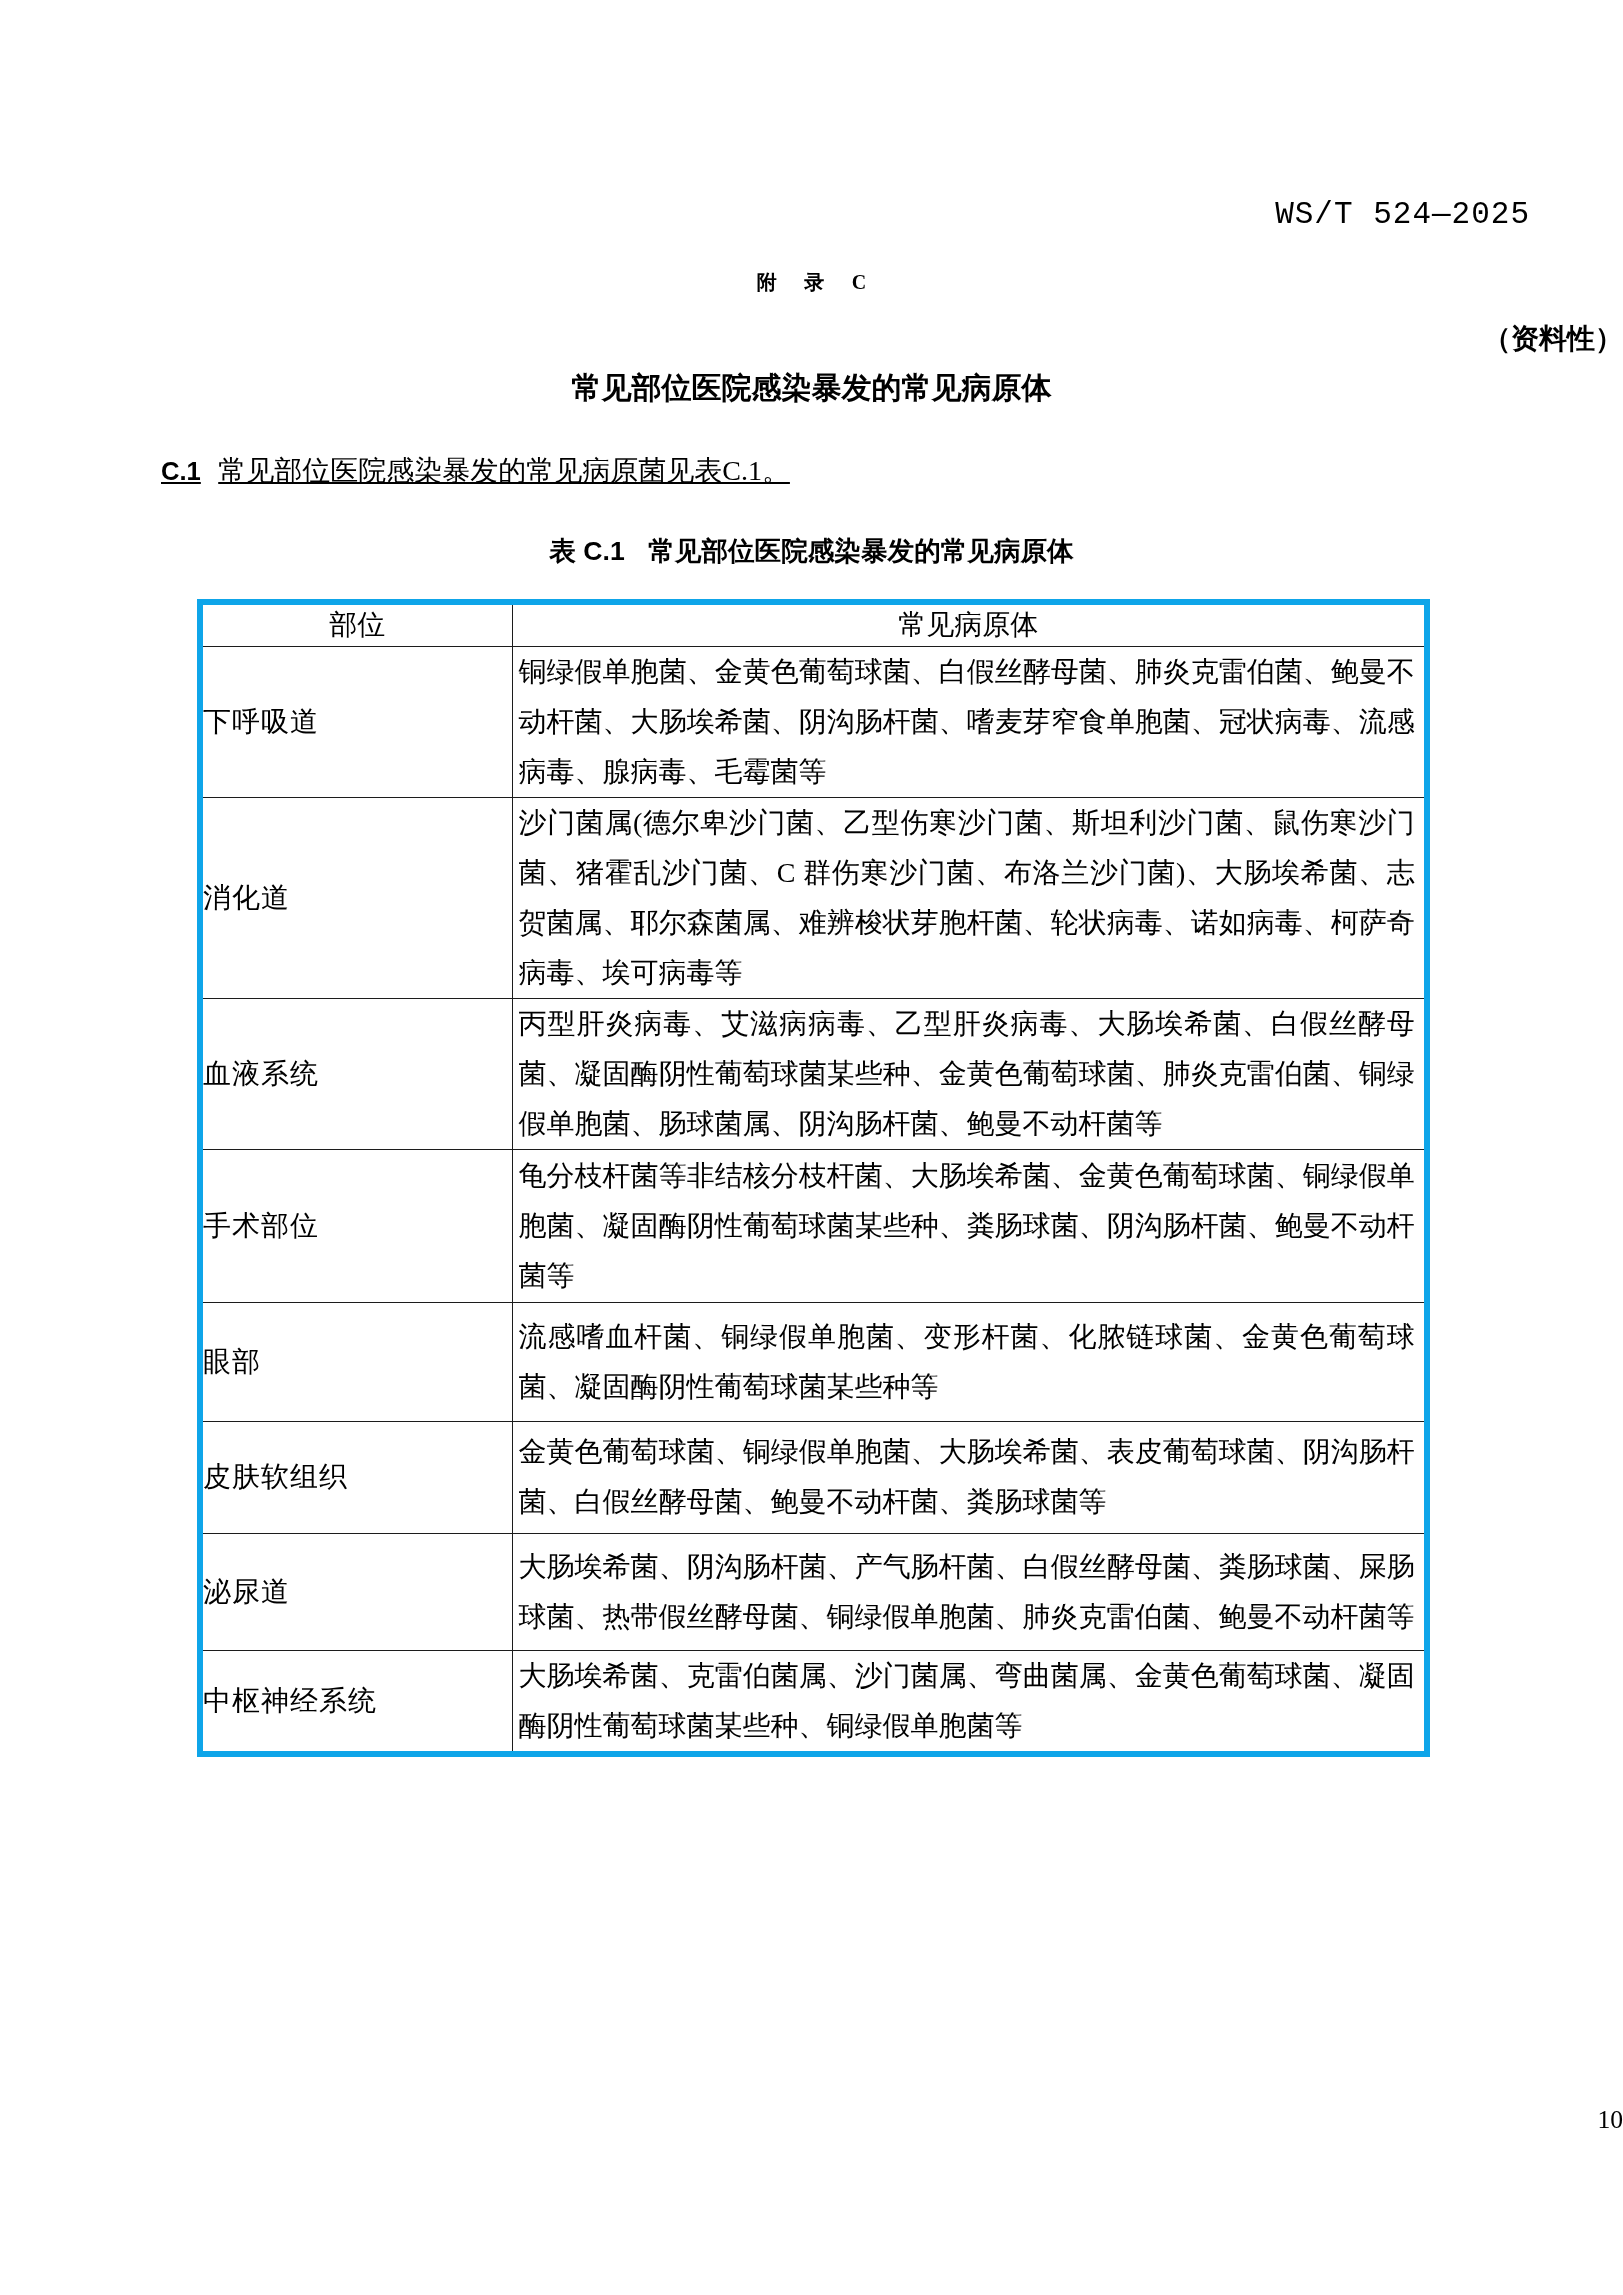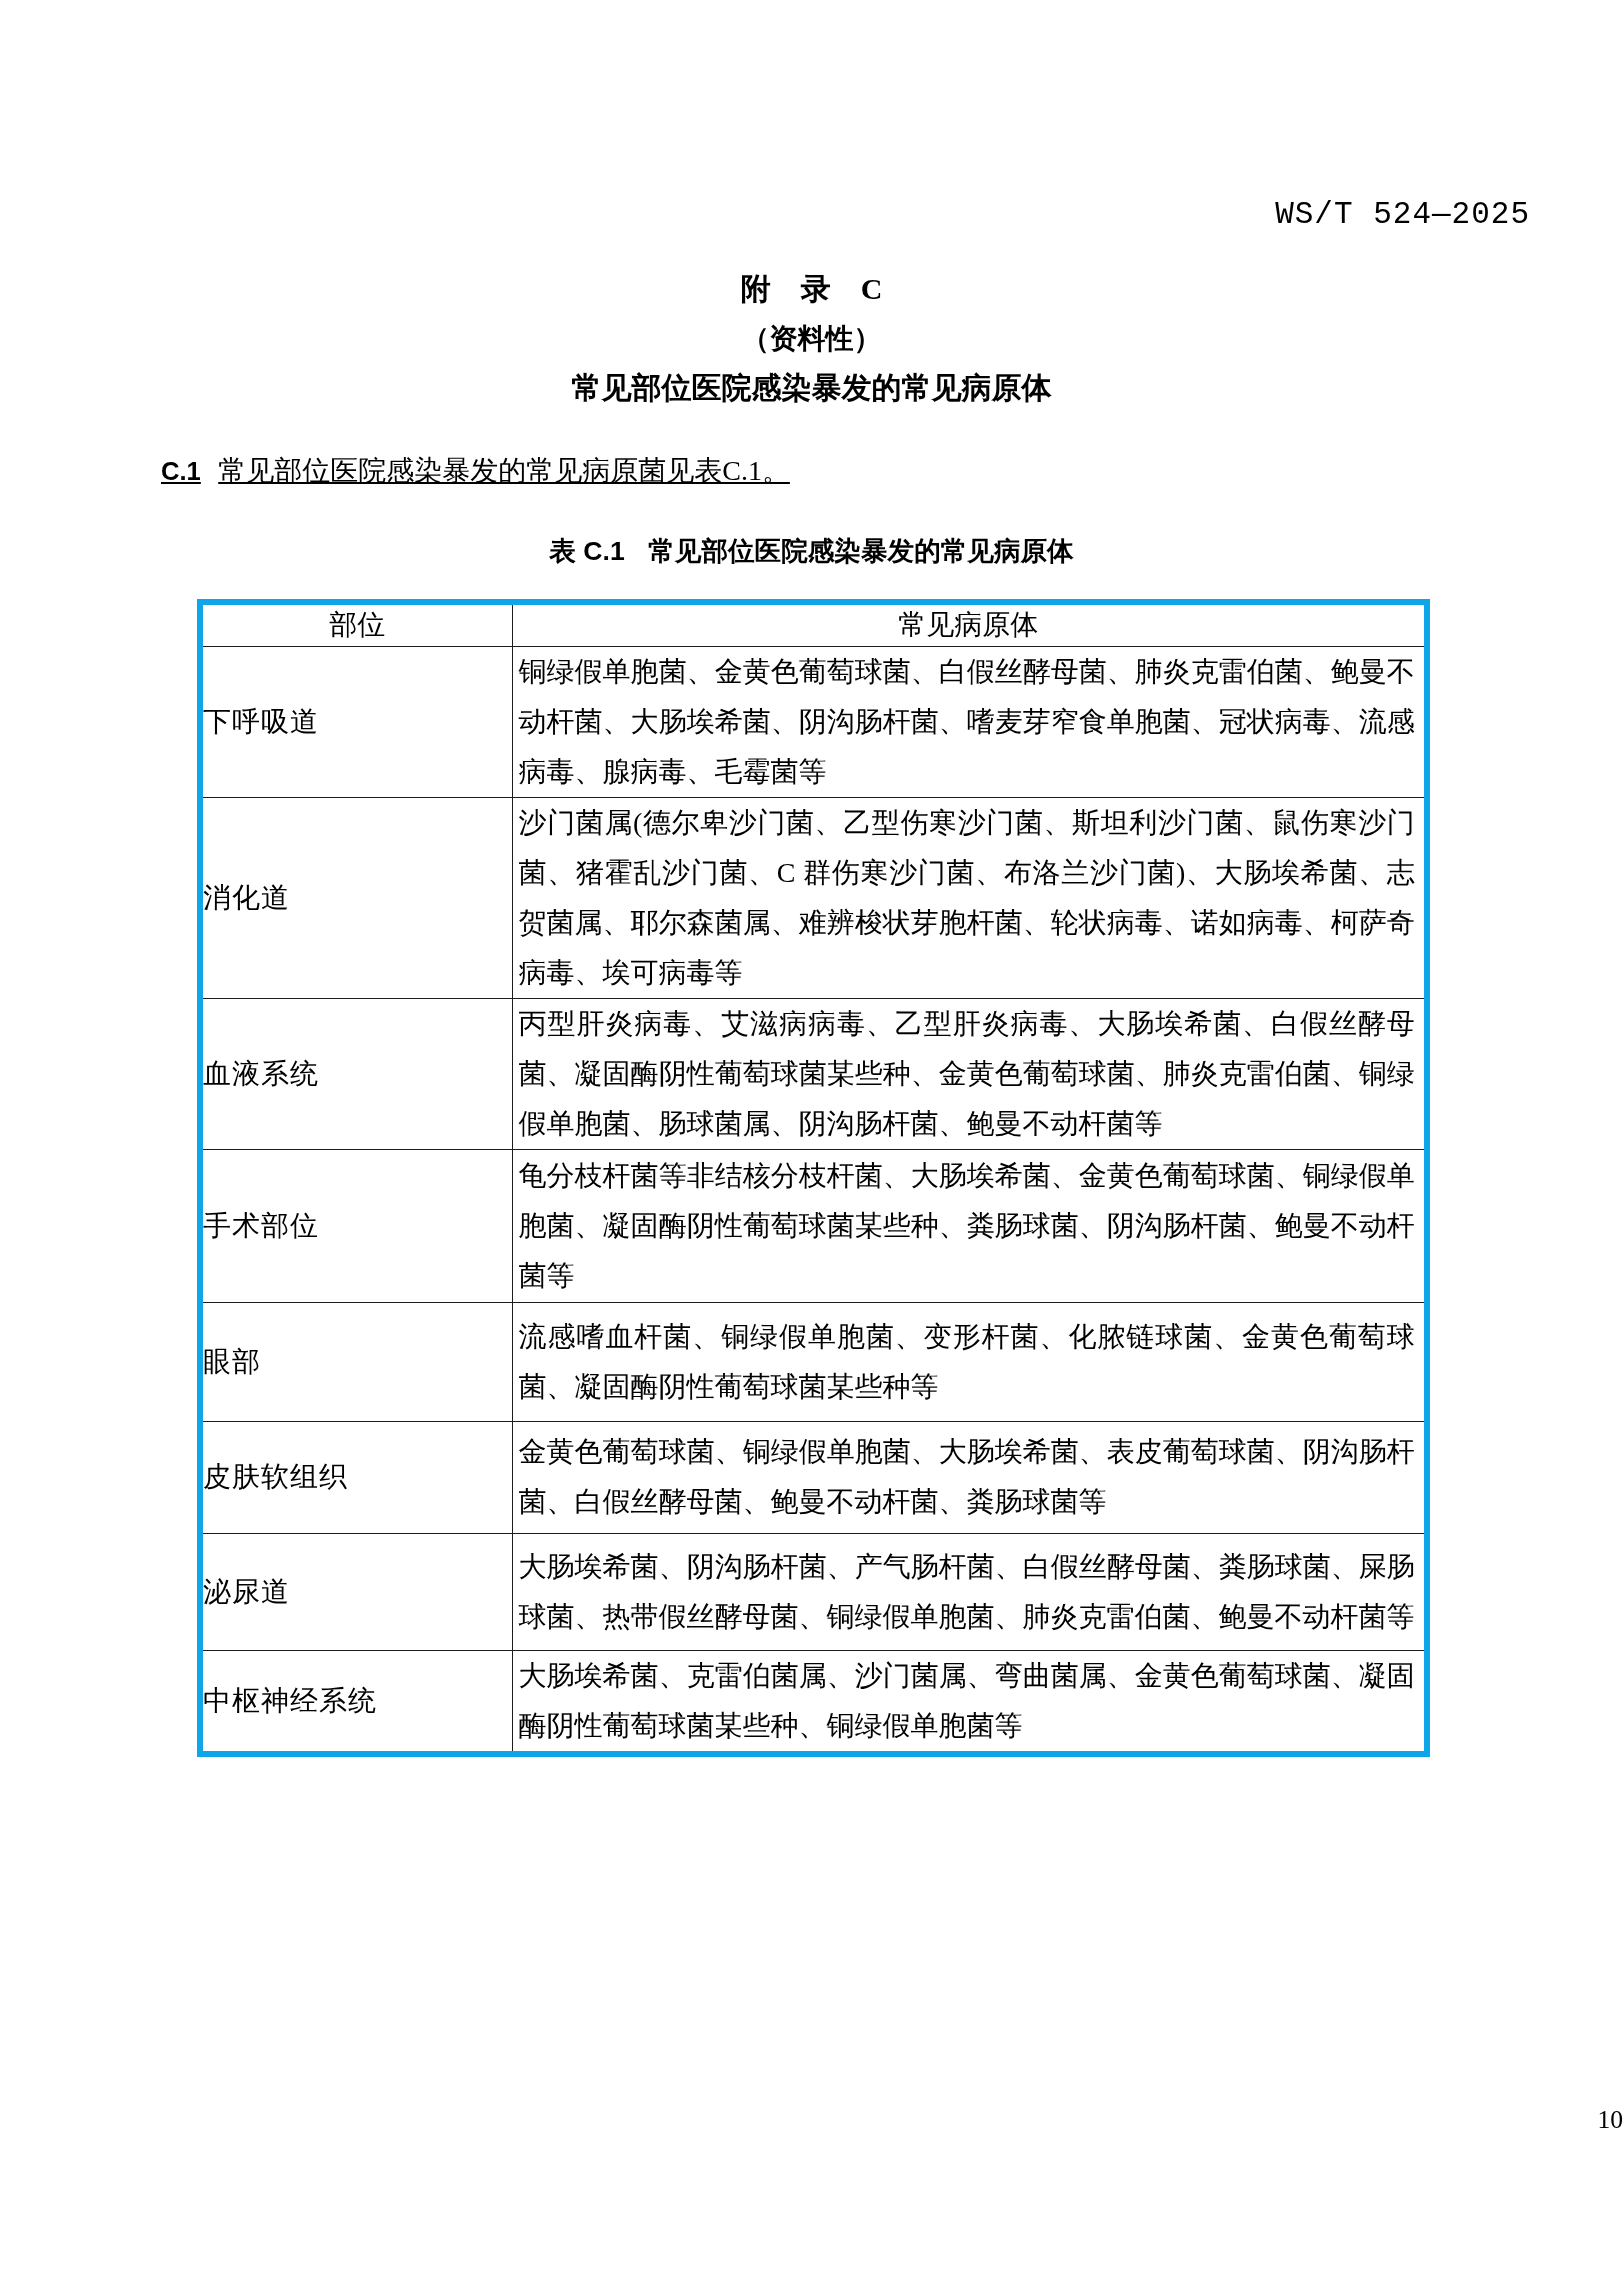--- a/index.html
+++ b/index.html
@@ -13,26 +13,26 @@
   .page { position: absolute; inset: 0; background: #fff; }
 
   .doc-number {
     position: absolute; top: 197px; right: 93px;
     font-family: Liberation Mono, monospace;
     font-size: 31px; letter-spacing: 1px; white-space: nowrap;
   }
 
   .appendix-title {
     position: absolute; top: 269px; left: 0; width: 100%;
-    text-align: center; font-weight: bold; font-size: 30px;
+    text-align: center; font-weight: bold; font-size: 20px;
     word-spacing: 22.5px; white-space: nowrap;
   }
   .appendix-subtitle {
     position: absolute; top: 320px; left: 0; width: 100%;
-    text-align: center; font-weight: bold; font-size: 28px; white-space: nowrap;
+    text-align: right; font-weight: bold; font-size: 28px; white-space: nowrap;
   }
   .appendix-heading {
     position: absolute; top: 368px; left: 0; width: 100%;
     text-align: center; font-weight: bold; font-size: 30px;
     font-family: "Liberation Sans", "DejaVu Sans", sans-serif; white-space: nowrap;
   }
 
   .clause {
     position: absolute; top: 452px; left: 161px; right: 92px;
     font-size: 28px; white-space: nowrap; text-decoration: underline;

